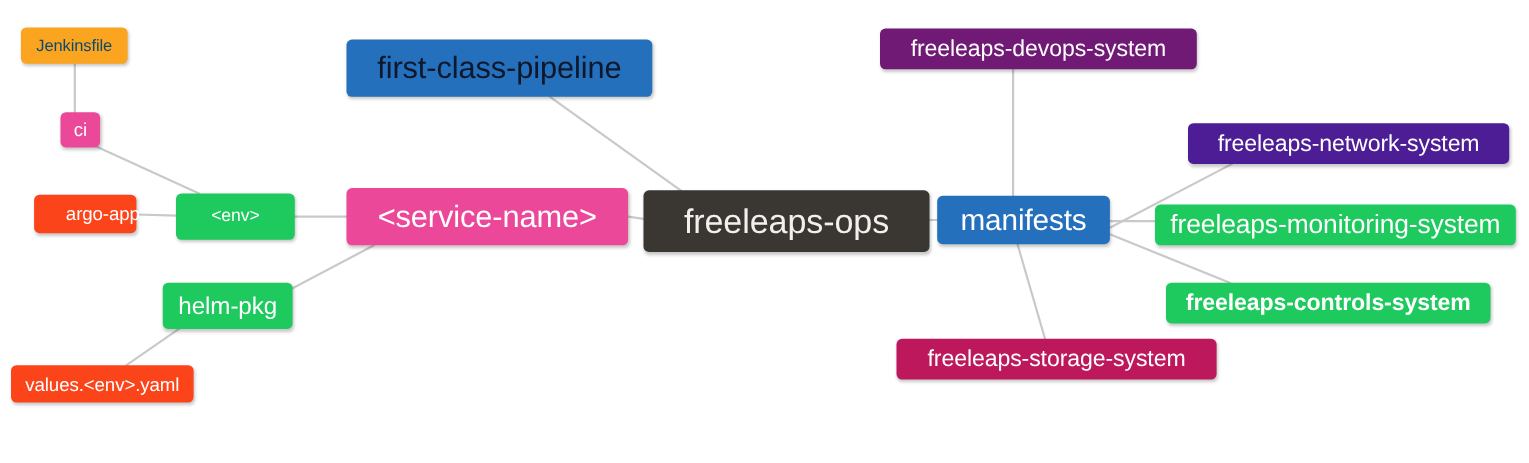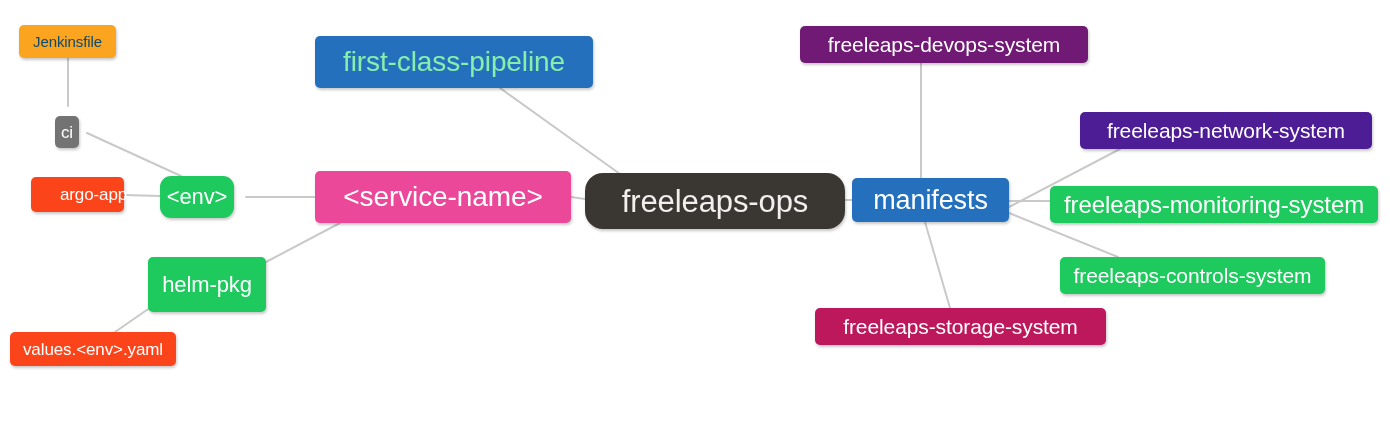--- a/index.html
+++ b/index.html
@@ -58,59 +58,59 @@
       <line x1="160" y1="196" x2="124" y2="195" stroke="#c9c9c9" stroke-width="2" stroke-linecap="round"></line>
       <line x1="68" y1="106" x2="68" y2="58" stroke="#c9c9c9" stroke-width="2" stroke-linecap="round"></line>
       <line x1="167" y1="296" x2="115" y2="332" stroke="#c9c9c9" stroke-width="2" stroke-linecap="round"></line>
       <line x1="921" y1="178" x2="921" y2="63" stroke="#c9c9c9" stroke-width="2" stroke-linecap="round"></line>
       <line x1="1009" y1="207" x2="1120" y2="149" stroke="#c9c9c9" stroke-width="2" stroke-linecap="round"></line>
       <line x1="1009" y1="201" x2="1050" y2="201" stroke="#c9c9c9" stroke-width="2" stroke-linecap="round"></line>
       <line x1="1009" y1="213" x2="1118" y2="257" stroke="#c9c9c9" stroke-width="2" stroke-linecap="round"></line>
       <line x1="925" y1="222" x2="950" y2="308" stroke="#c9c9c9" stroke-width="2" stroke-linecap="round"></line>
     </svg>
   <div id="node-layer">
-      <div class="node" style="left: 585px; top: 173px; width: 260px; height: 56px; background: rgb(58, 54, 50); color: rgb(242, 240, 238); font-size: 31px; border-radius: 18px;">
+      <div class="node" style="left: 585px; top: 173px; width: 260px; height: 56px; background: rgb(58, 54, 50); color: rgb(242, 240, 238); font-size: 31px;">
         <span class="node-label">freeleaps-ops</span>
       </div>
       <div class="node" style="left: 315px; top: 171px; width: 256px; height: 52px; background: #ec4899; color: rgb(255, 255, 255); font-size: 28px;">
         <span class="node-label">&lt;service-name&gt;</span>
       </div>
-      <div class="node" style="left: 315px; top: 36px; width: 278px; height: 52px; background: rgb(36, 112, 188); color: #86efac; font-size: 28px;">
+      <div class="node" style="left: 315px; top: 36px; width: 278px; height: 52px; background: rgb(36, 112, 188); color: #0f172a; font-size: 28px;">
         <span class="node-label">first-class-pipeline</span>
       </div>
       <div class="node" style="left: 852px; top: 178px; width: 157px; height: 44px; background: rgb(36, 112, 188); color: rgb(255, 255, 255); font-size: 27px; text-align: center;">
         <span class="node-label">manifests</span>
       </div>
-      <div class="node" style="left: 160px; top: 176px; width: 74px; height: 42px; background: rgb(30, 201, 94); color: rgb(255, 255, 255); font-size: 22px; border-radius: 11px;">
+      <div class="node" style="left: 160px; top: 176px; width: 108px; height: 42px; background: rgb(30, 201, 94); color: rgb(255, 255, 255); font-size: 16px;">
         <span class="node-label">&lt;env&gt;</span>
       </div>
-      <div class="node" style="left: 148px; top: 257px; width: 118px; height: 55px; background: rgb(30, 201, 94); color: rgb(255, 255, 255); font-size: 22px; justify-content: center;">
+      <div class="node" style="left: 148px; top: 257px; width: 118px; height: 42px; background: rgb(30, 201, 94); color: rgb(255, 255, 255); font-size: 22px; justify-content: center;">
         <span class="node-label">helm-pkg</span>
       </div>
-      <div class="node" style="left: 55px; top: 116px; width: 24px; height: 32px; background: #737373; color: rgb(255, 255, 255); font-size: 17px;">
+      <div class="node" style="left: 55px; top: 102px; width: 36px; height: 32px; background: #ec4899; color: rgb(255, 255, 255); font-size: 17px;">
         <span class="node-label">ci</span>
       </div>
       <div class="node" style="left: 19px; top: 25px; width: 97px; height: 33px; background: rgb(251, 164, 31); color: #0c4a6e; font-size: 15px;">
         <span class="node-label">Jenkinsfile</span>
       </div>
       <div class="node" style="left: 31px; top: 177px; width: 93px; height: 35px; background: rgb(251, 68, 26); color: rgb(255, 255, 255); font-size: 17px; padding-left: 32px;">
         <span class="node-label">argo-app</span>
       </div>
       <div class="node" style="left: 10px; top: 332px; width: 166px; height: 34px; background: rgb(251, 68, 26); color: #ffffff; font-size: 17px;">
         <span class="node-label">values.&lt;env&gt;.yaml</span>
       </div>
       <div class="node" style="left: 800px; top: 26px; width: 288px; height: 37px; background: #701a75; color: rgb(255, 255, 255); font-size: 21px;">
         <span class="node-label">freeleaps-devops-system</span>
       </div>
       <div class="node" style="left: 1080px; top: 112px; width: 292px; height: 37px; background: #4c1d95; color: rgb(255, 255, 255); font-size: 21px;">
         <span class="node-label">freeleaps-network-system</span>
       </div>
       <div class="node" style="left: 1050px; top: 186px; width: 328px; height: 37px; background: rgb(30, 201, 94); color: rgb(255, 255, 255); font-size: 24px;">
         <span class="node-label">freeleaps-monitoring-system</span>
       </div>
-      <div class="node" style="left: 1060px; top: 257px; width: 265px; height: 37px; background: rgb(30, 201, 94); color: rgb(255, 255, 255); font-size: 21px;">
+      <div class="node" style="left: 1060px; top: 257px; width: 295px; height: 37px; background: rgb(30, 201, 94); color: rgb(255, 255, 255); font-size: 21px; font-weight: bold;">
         <span class="node-label">freeleaps-controls-system</span>
       </div>
       <div class="node" style="left: 815px; top: 308px; width: 291px; height: 37px; background: #be185d; color: rgb(255, 255, 255); font-size: 21px;">
         <span class="node-label">freeleaps-storage-system</span>
       </div>
     </div>
 </div>
 
 </body></html>

